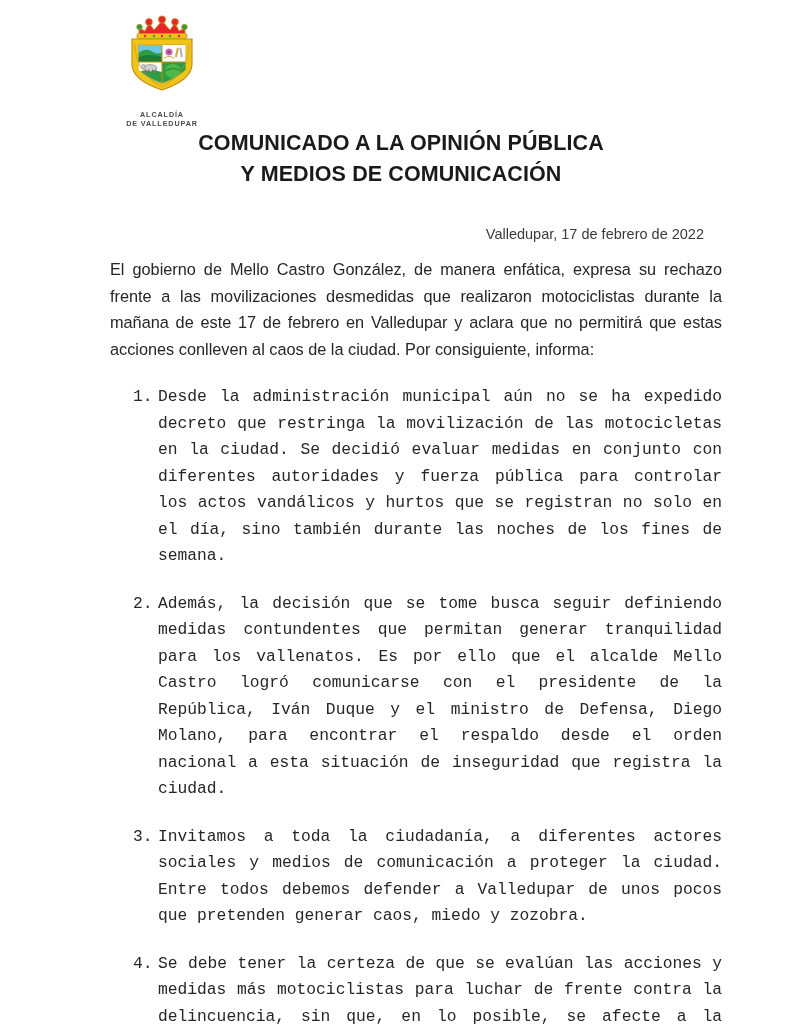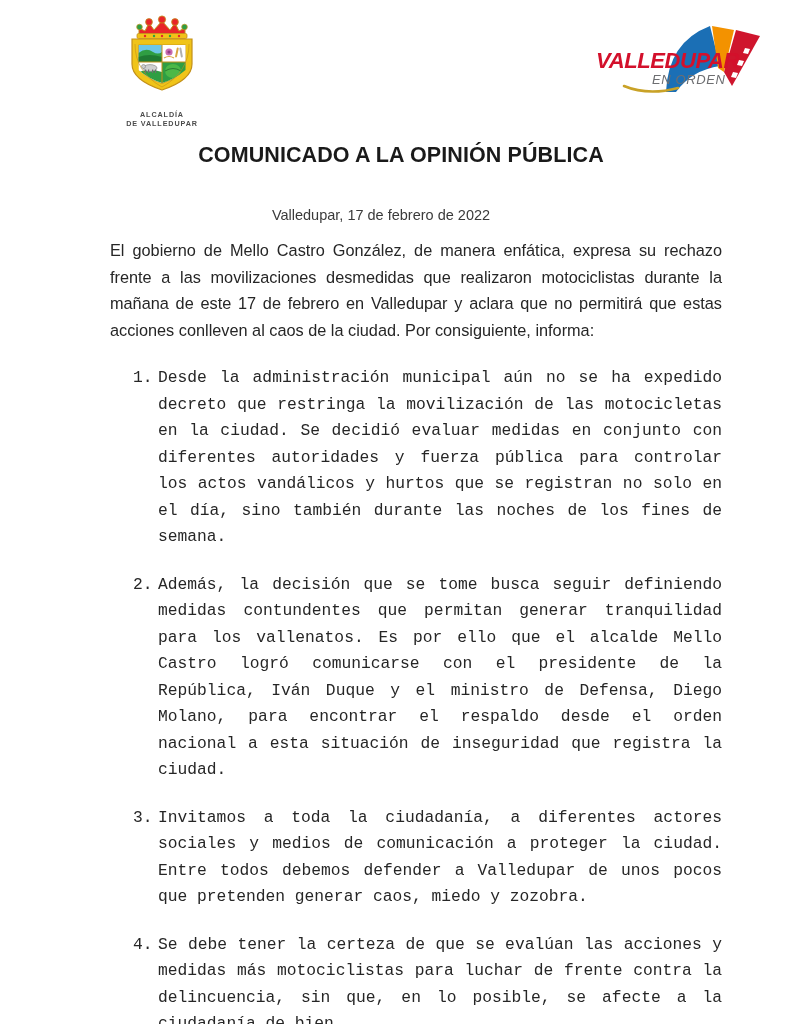--- a/index.html
+++ b/index.html
@@ -58,29 +58,29 @@
   }
 
   
   .title {
     text-align: center;
     font-weight: bold;
     font-size: 21.5px;
     letter-spacing: 0.1px;
     color: #1a1a1a;
     line-height: 31px;
-    margin: 12px;
+    margin: 0;
     padding-top: 8px;
   }
   .title .line2 { display: block; }
 
   
   .dateline {
-    text-align: center;
-    padding-right: 40px;
+    text-align: right;
+    padding-right: 98px;
     margin-top: 36px;
     font-size: 14.5px;
     color: #3a3a3a;
   }
 
   
   .content {
     margin: 0 80px 0 110px;
   }
 
@@ -213,43 +213,25 @@
 
         <path d="M16 32 Q16 60 43 75" fill="none" stroke="#c3901a" stroke-width="0.6"></path>
         <path d="M70 32 Q70 60 43 75" fill="none" stroke="#c3901a" stroke-width="0.6"></path>
       </svg>
       <div class="crest-caption">
         <div>Alcaldía</div>
         <div>de Valledupar</div>
       </div>
     </div>
 
-    <div class="brand-block">
-      <svg width="190" height="90" viewBox="0 0 190 90">
-
-        <path d="M82 78 Q84 28 126 12 L136 52 Q108 56 92 78 Z" fill="#1b6fb5"></path>
-
-        <path d="M128 12 L150 16 L140 58 L134 54 Z" fill="#f39200"></path>
-
-        <path d="M152 16 L176 22 L148 72 L140 58 Z" fill="#cf152d"></path>
-
-        <polygon points="161,34 166,35 164,40 159,39" fill="#ffffff"></polygon>
-        <polygon points="155,46 160,47 158,52 153,51" fill="#ffffff"></polygon>
-        <polygon points="149,58 154,59 152,64 147,63" fill="#ffffff"></polygon>
-
-        <path d="M40 72 Q64 82 94 74" stroke="#c9a227" stroke-width="2.6" fill="none" stroke-linecap="round"></path>
-
-        <text x="12" y="54" font-family="Liberation Sans, sans-serif" font-size="22" font-weight="bold" font-style="italic" fill="#d3102b" letter-spacing="-0.4">VALLEDUPAR</text>
-        <text x="68" y="70" font-family="Liberation Sans, sans-serif" font-size="13" font-style="italic" fill="#6d6e71" letter-spacing="0.6">EN ORDEN</text>
-      </svg>
-    </div>
   </div>
 
   <h1 class="title">
     <span>COMUNICADO A LA OPINIÓN PÚBLICA</span>
+    <span class="line2">Y MEDIOS DE COMUNICACIÓN</span>
   </h1>
 
   <div class="dateline">Valledupar, 17 de febrero de 2022</div>
 
   <div class="content">
 
     <p class="intro">El gobierno de Mello Castro González, de manera enfática, expresa su rechazo frente a las movilizaciones desmedidas que realizaron motociclistas durante la mañana de este 17 de febrero en Valledupar y aclara que no permitirá que estas acciones conlleven al caos de la ciudad. Por consiguiente, informa:</p>
 
     <ol class="points">
       <li>Desde la administración municipal aún no se ha expedido decreto que restringa la movilización de las motocicletas en la ciudad. Se decidió evaluar medidas en conjunto con diferentes autoridades y fuerza pública para controlar los actos vandálicos y hurtos que se registran no solo en el día, sino también durante las noches de los fines de semana.</li>

